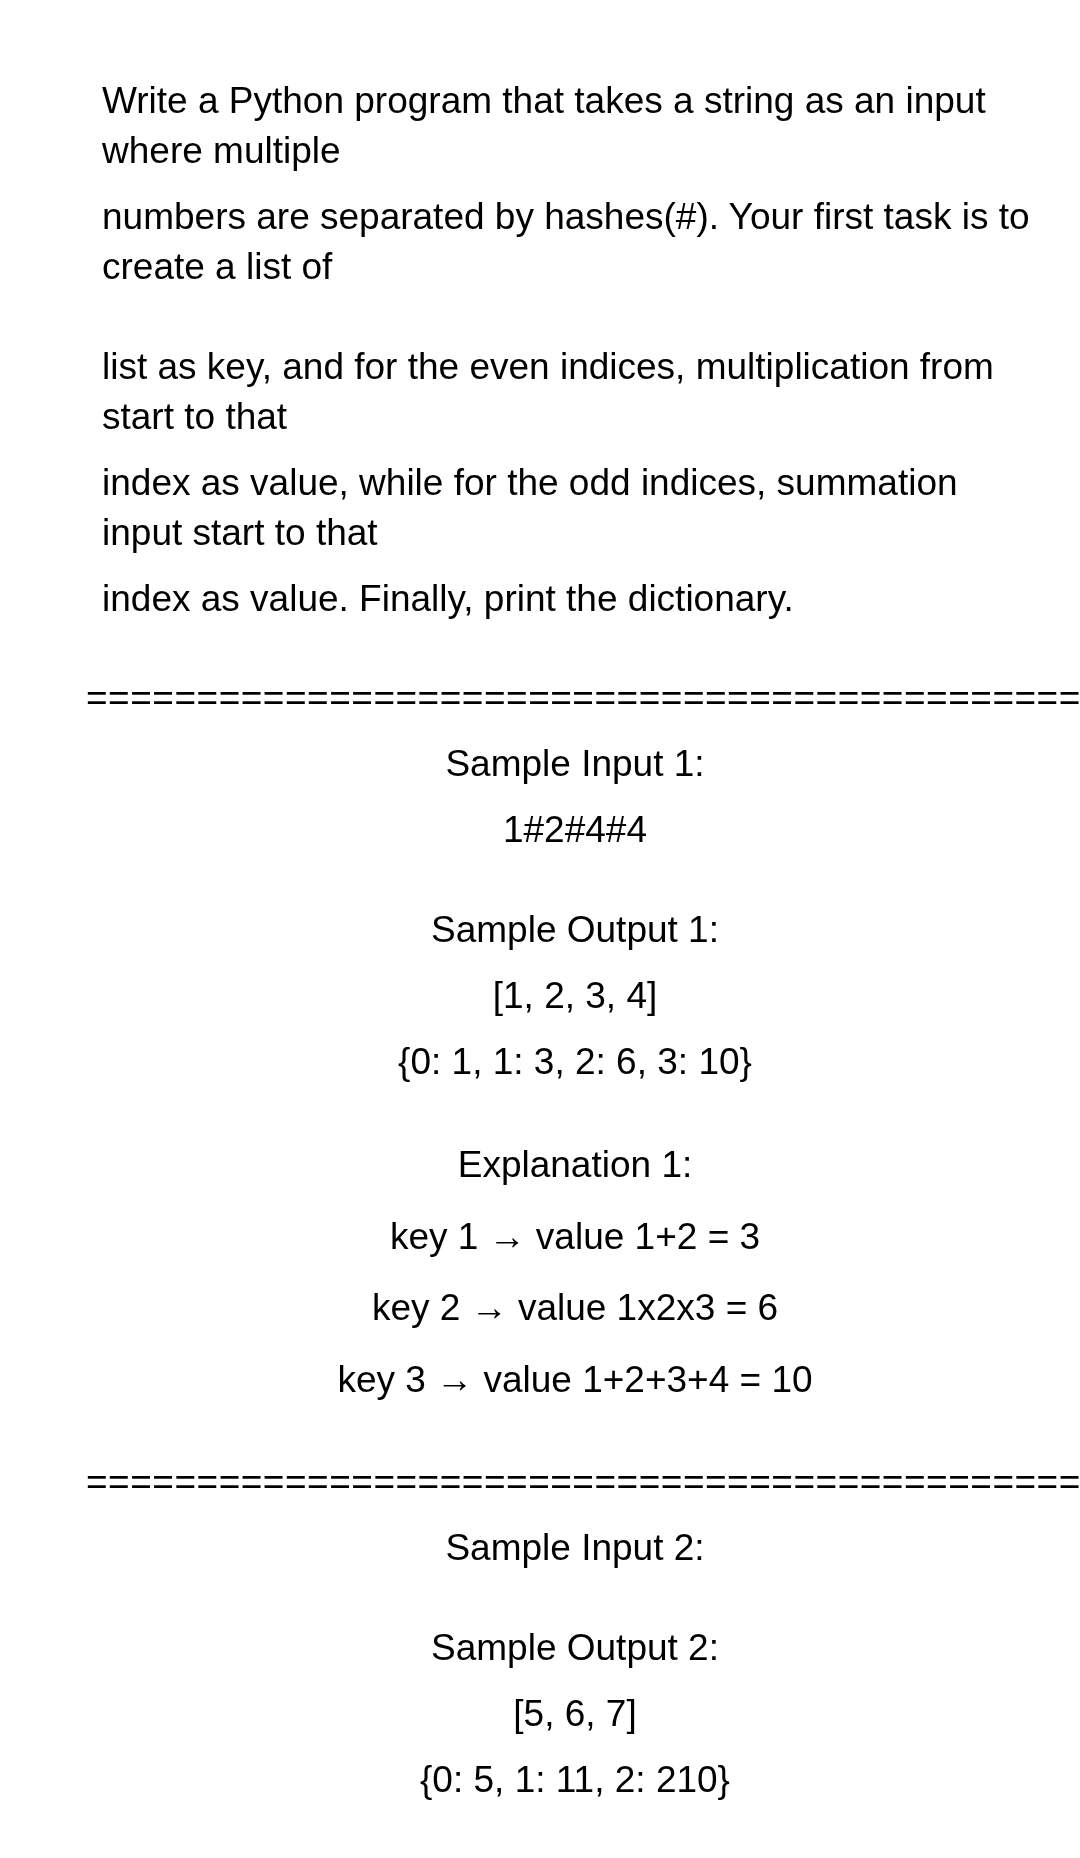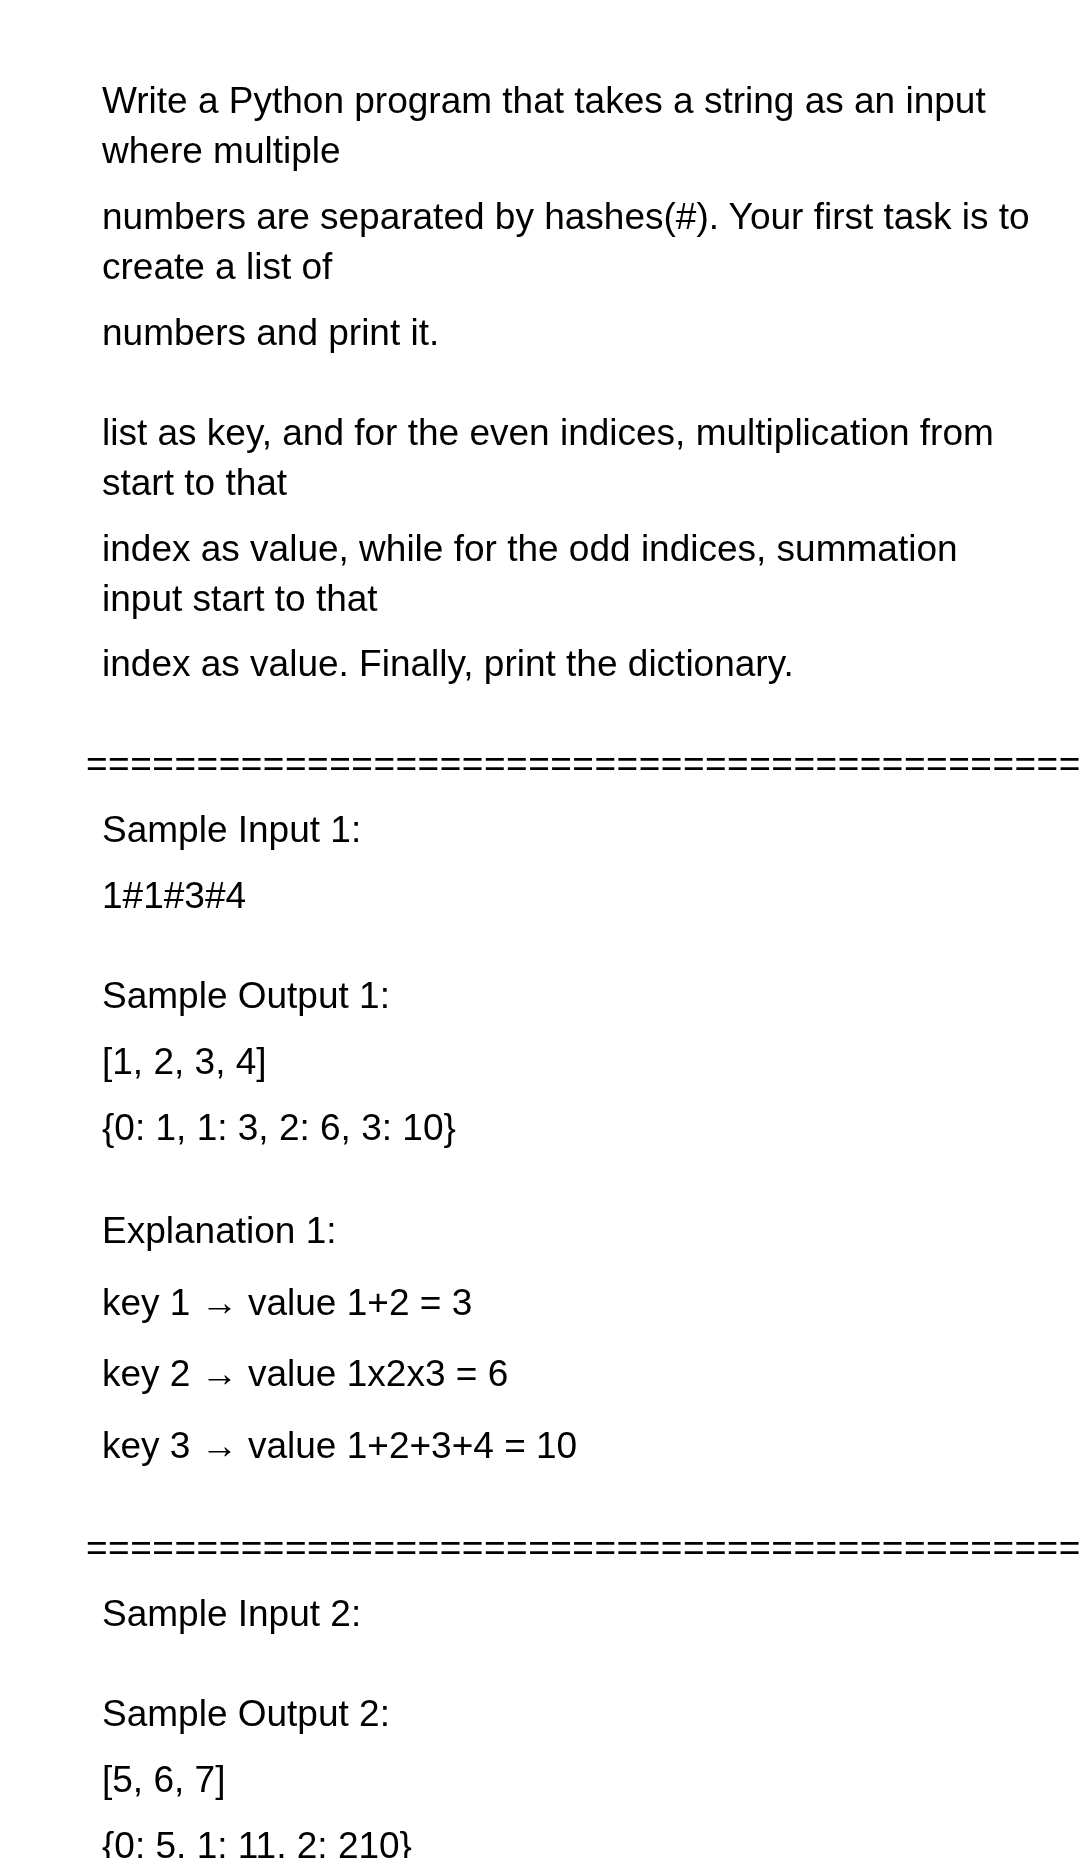--- a/index.html
+++ b/index.html
@@ -25,45 +25,45 @@
   .line {
     display: block;
   }
   .divider {
     margin-bottom: 4px;
     letter-spacing: 0.5px;
     font-family: Arial, Helvetica, sans-serif;
   }
   .section {
     margin-bottom: 50px;
+    text-align: center;
   }
   .explain-block .line {
     line-height: 1.5;
   }
 </style>
 </head>
 <body>
 
 <div class="para">
   <span class="line">Write a Python program that takes a string as an input where multiple</span>
   <span class="line">numbers are separated by hashes(#). Your first task is to create a list of</span>
-  <span class="line">numbers and print it.</span>
 </div>
 
 <div class="para">
   <span class="line">list as key, and for the even indices, multiplication from start to that</span>
   <span class="line">index as value, while for the odd indices, summation input start to that</span>
   <span class="line">index as value. Finally, print the dictionary.</span>
 </div>
 
 <div class="divider">===================================================</div>
 
 <div class="section">
   <span class="line">Sample Input 1:</span>
-  <span class="line">1#1#3#4</span>
+  <span class="line">1#2#4#4</span>
 </div>
 
 <div class="section">
   <span class="line">Sample Output 1:</span>
   <span class="line">[1, 2, 3, 4]</span>
   <span class="line">{0: 1, 1: 3, 2: 6, 3: 10}</span>
 </div>
 
 <div class="section explain-block">
   <span class="line">Explanation 1:</span>

